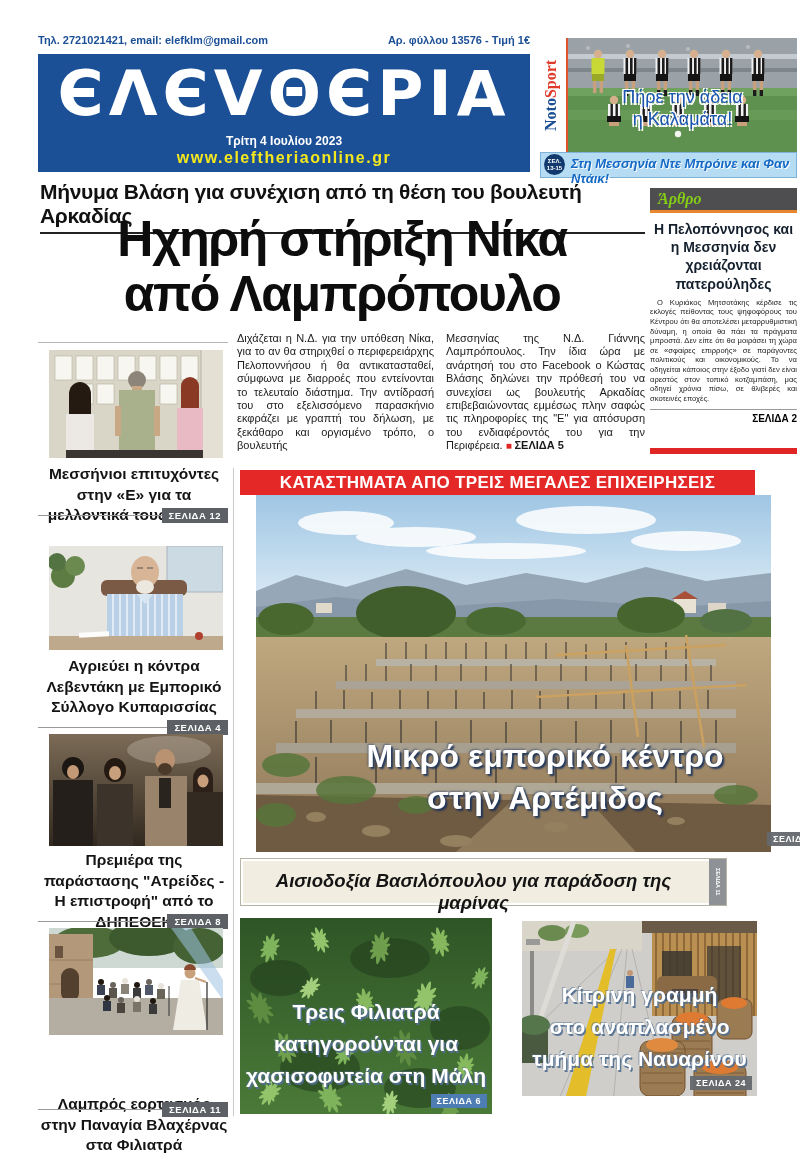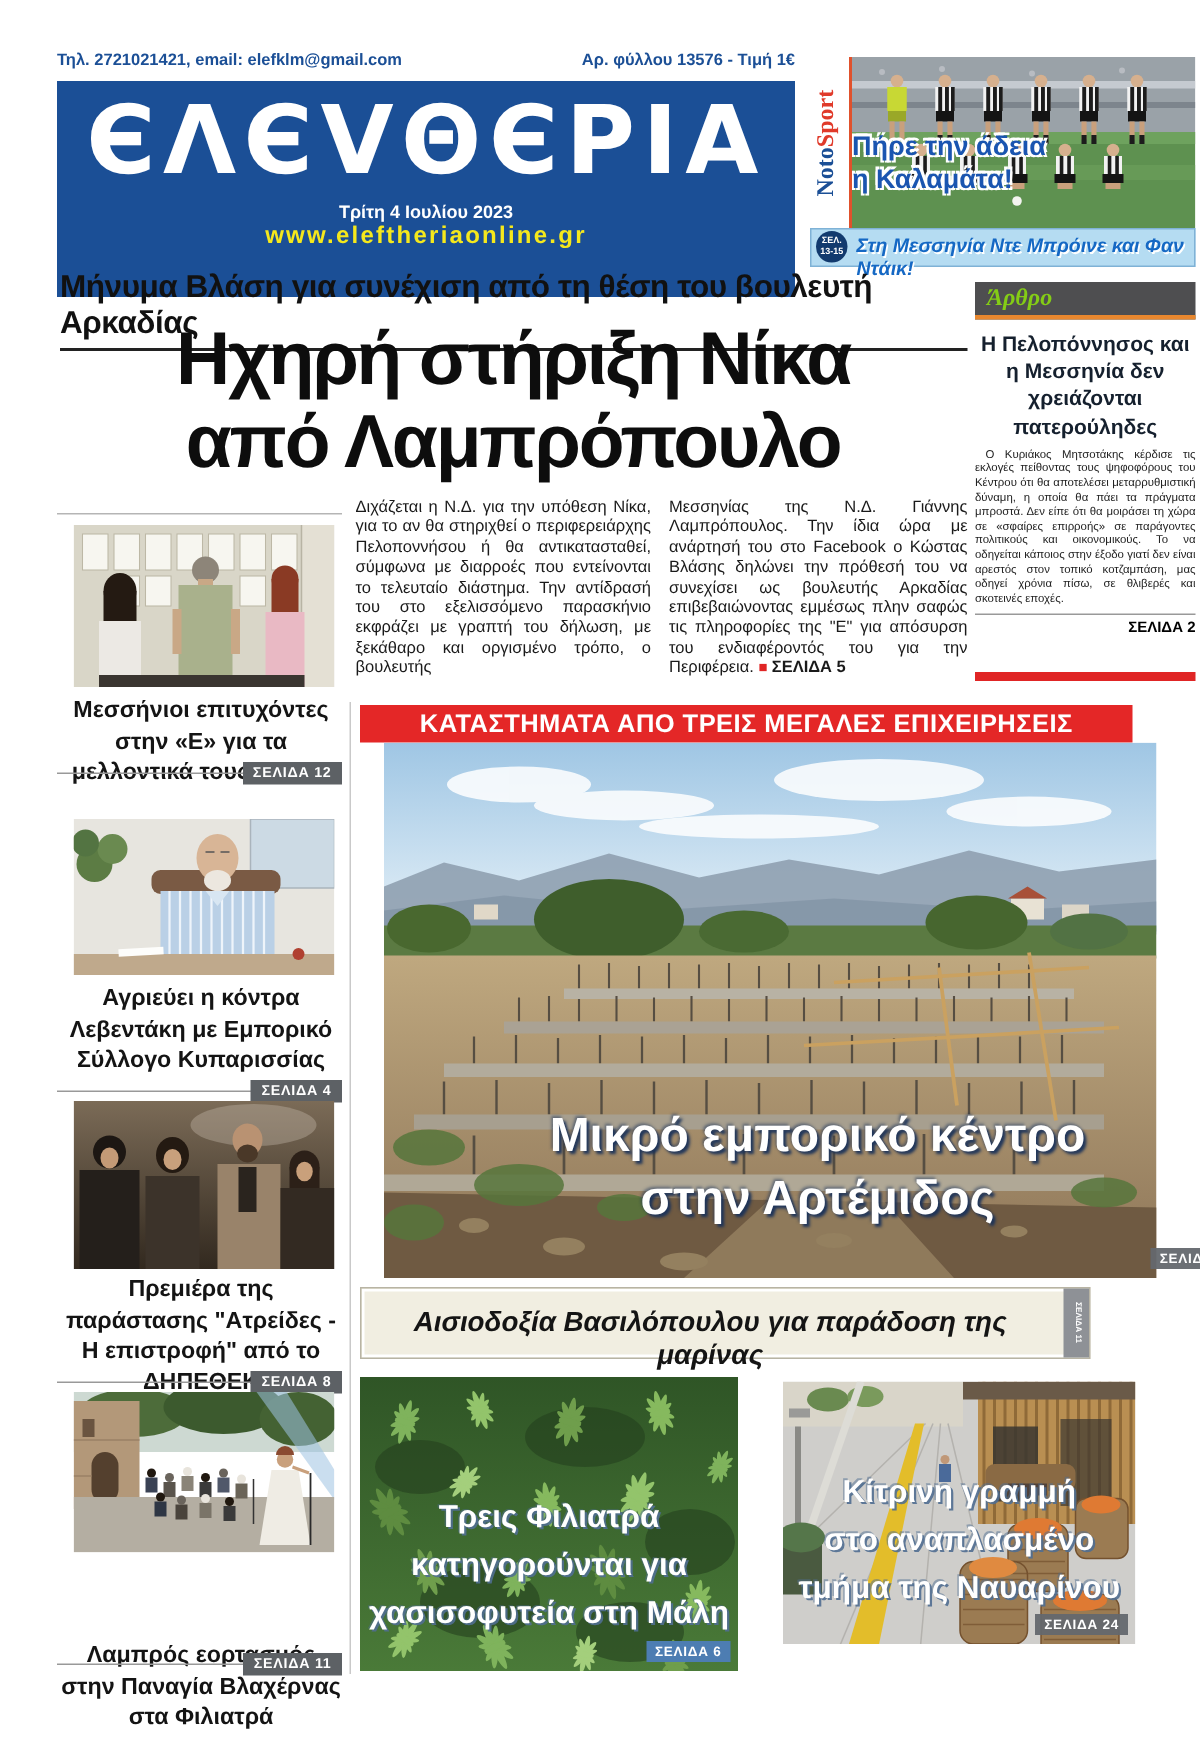--- a/index.html
+++ b/index.html
@@ -6,39 +6,39 @@
   .page { position:relative; width:800px; height:1167px; background:#fff;
           font-family:"Liberation Sans", sans-serif; overflow:hidden; }
 
   
   .topbar { position:absolute; left:38px; top:34px; width:492px; height:16px;
             color:#1b4f96; font-size:11px; font-weight:bold; }
   .topbar .contact { position:absolute; left:0; top:0; }
   .topbar .issue { position:absolute; right:0; top:0; }
 
   
-  .masthead { position:absolute; left:38px; top:54px; width:492px; height:144px;
+  .masthead { position:absolute; left:38px; top:54px; width:492px; height:118px;
               background:#1b4f96; text-align:center; }
   .logo { font-family:"DejaVu Sans", sans-serif; color:#fff; font-weight:bold;
           font-size:63px; line-height:80px; letter-spacing:5px; }
   .m-date { color:#fff; font-size:12px; line-height:14px; font-weight:bold; }
   .m-site { color:#f5e81c; font-size:16px; line-height:19px; font-weight:bold; letter-spacing:1.5px; }
 
   
   .notosport { position:absolute; left:540px; top:38px; width:257px; height:140px; }
   .ns-strip { position:absolute; left:0; top:0; width:26px; height:114px; background:#fff;
               border-right:2px solid #e0512c; }
   .ns-vert { position:absolute; left:2px; top:0; height:114px; writing-mode:vertical-rl;
              transform:rotate(180deg); font-weight:bold; font-size:16px;
              font-family:"Liberation Serif", serif; text-align:center; width:22px; }
   .ns-noto { color:#1b4f96; } .ns-sport { color:#e03a2a; }
   .ns-photo { position:absolute; left:28px; top:0; width:229px; height:114px; overflow:hidden; }
   .ns-photo svg { display:block; }
-  .ns-headline { position:absolute; left:0; top:48px; width:100%; 
-                 color:#1a55b0; font-weight:bold; font-size:18px; line-height:22px;
+  .ns-headline { position:absolute; left:0; top:48px; width:100%; text-align:center;
+                 color:#1a55b0; font-weight:normal; font-size:18px; line-height:22px;
                  text-shadow:-1.5px -1.5px 0 #fff, 1.5px -1.5px 0 #fff, -1.5px 1.5px 0 #fff, 1.5px 1.5px 0 #fff; }
   .ns-headline span { display:block; }
   .ns-bar { position:absolute; left:0; top:114px; width:255px; height:24px;
             background:#b5dcf2; border:1px solid #7fb2d6; }
   .ns-badge { position:absolute; left:3px; top:1px; width:21px; height:21px; border-radius:50%;
               background:#123a6e; color:#fff; font-size:6px; font-weight:bold; text-align:center;
               display:flex; flex-direction:column; justify-content:center; line-height:7px; }
   .ns-ticker { position:absolute; left:30px; top:3px; width:222px; color:#1568c4;
                font-weight:bold; font-style:italic; font-size:13px; text-shadow:1px 1px 0 #fff; }
 

